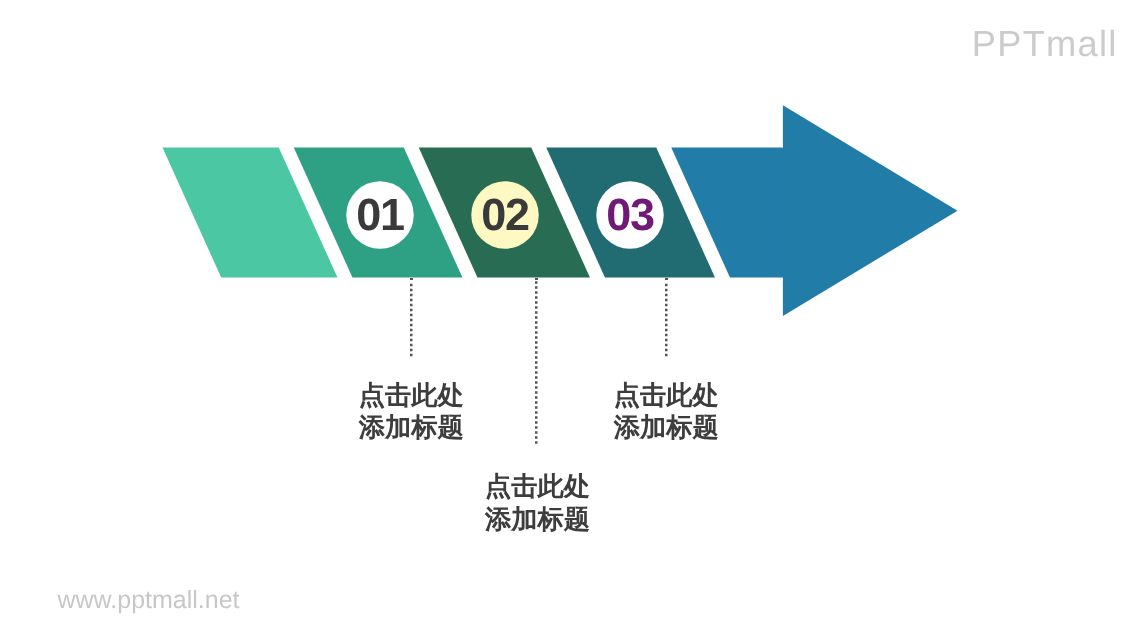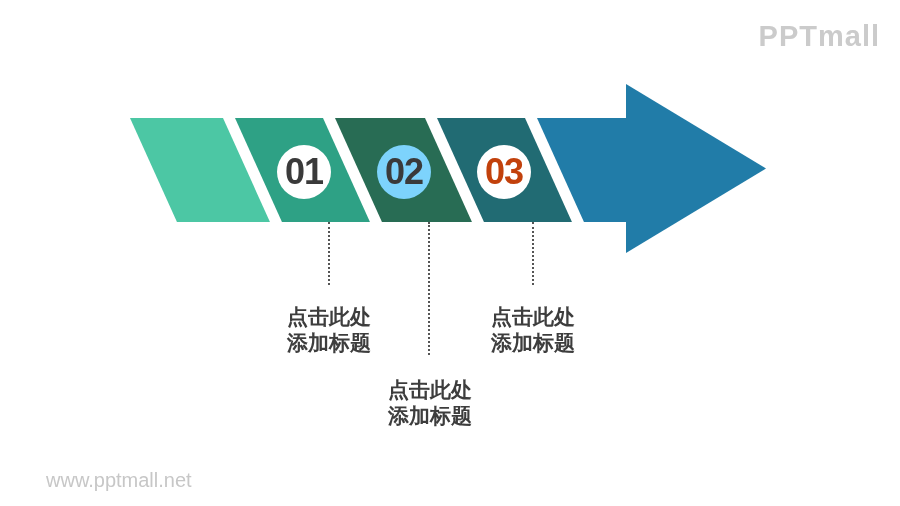--- a/index.html
+++ b/index.html
@@ -9,23 +9,23 @@
     height: 506px;
     background: #ffffff;
     overflow: hidden;
     font-family: "Liberation Sans", sans-serif;
   }
 
   
   .logo {
     position: absolute;
     top: 20px;
-    right: 20px;
+    right: 6px;
     font-size: 29px;
-    font-weight: bold;
+    font-weight: normal;
     letter-spacing: 1px;
     color: #cbcbcb;
     user-select: none;
   }
 
   
   .watermark {
     position: absolute;
     left: 46px;
     top: 469px;
@@ -115,25 +115,25 @@
     <div class="seg seg2" style="background: rgb(46, 161, 133);"></div>
     <div class="seg seg3" style="background: rgb(40, 108, 84);"></div>
     <div class="seg seg4" style="background: rgb(33, 107, 115);"></div>
 
     <div class="tail" style="background: rgb(33, 124, 168);"></div>
     <div class="head" style="background: rgb(33, 124, 168);"></div>
 
     <div class="badge badge-1" style="background: rgb(255, 255, 255);">
       <span style="color: rgb(58, 58, 58);">01</span>
     </div>
-    <div class="badge badge-2" style="background: #7dd3fc;">
+    <div class="badge badge-2" style="background: #fef9c3;">
       <span style="color: rgb(58, 58, 58);">02</span>
     </div>
     <div class="badge badge-3" style="background: rgb(255, 255, 255);">
-      <span style="color: #c2410c;">03</span>
+      <span style="color: #701a75;">03</span>
     </div>
 
     <div class="connector connector-1"></div>
     <div class="connector connector-2"></div>
     <div class="connector connector-3"></div>
 
     <div class="callout callout-1" style="color: rgb(61, 61, 61);">
       <div>点击此处</div>
       <div>添加标题</div>
     </div>

